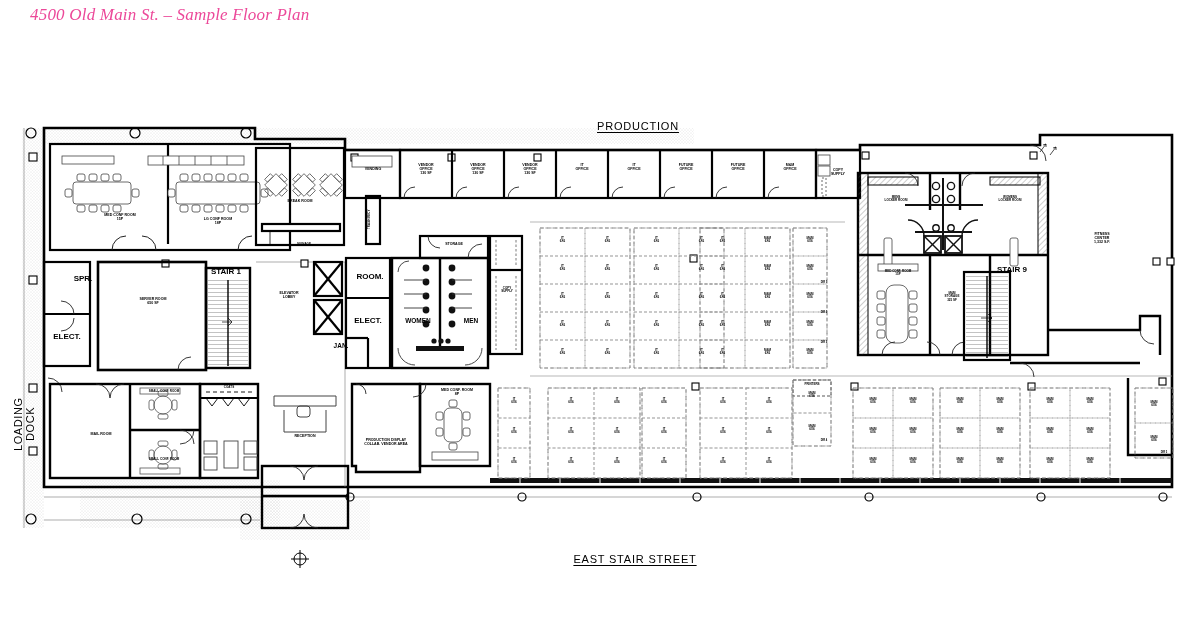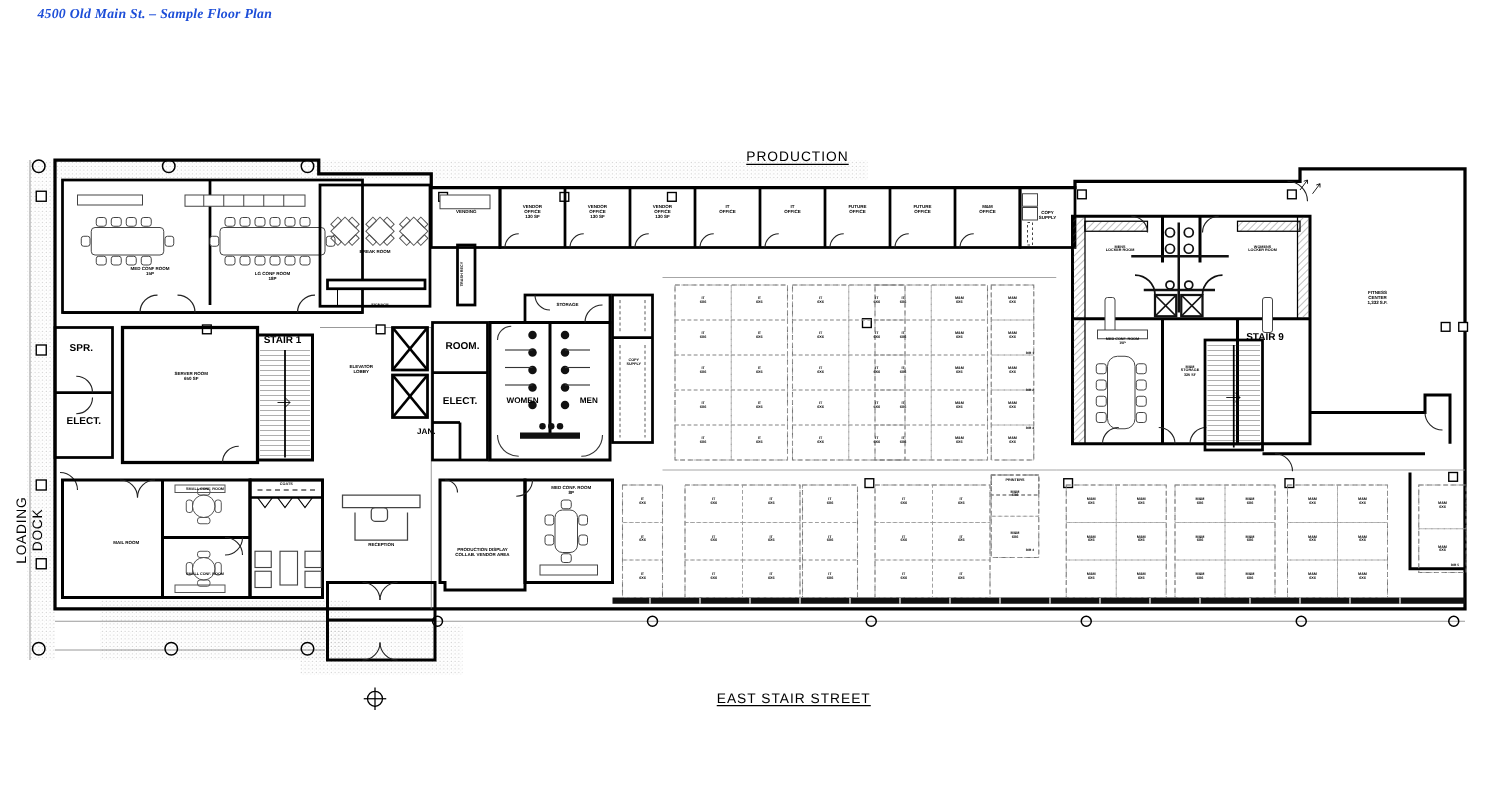--- a/index.html
+++ b/index.html
@@ -3,22 +3,22 @@
 <meta charset="utf-8">
 <style>
   html,body{margin:0;padding:0;background:#ffffff;}
   body{width:1198px;height:643px;position:relative;overflow:hidden;
        font-family:"Liberation Sans",sans-serif;color:#000;}
 
   
   #title{
     position:absolute;left:30px;top:5px;
     font-family:"Liberation Serif",serif;
-    font-weight:bold;font-style:italic;font-size:11px;
-    color:#1d4ed8;letter-spacing:.2px;white-space:nowrap;
+    font-weight:normal;font-style:italic;font-size:17px;
+    color:#ec4899;letter-spacing:.2px;white-space:nowrap;
   }
 
   
   #plan{position:absolute;left:0;top:0;width:1198px;height:643px;}
   #plan svg{display:block;}
 
   
   .lbl{
     position:absolute;font-family:"Liberation Sans",sans-serif;
     text-align:center;line-height:1.12;color:#000;
@@ -641,21 +641,21 @@
 
 <div id="labels">
     <div class="lbl t3" style="left: 82px; top: 213px; width: 76px;">MED CONF ROOM
 15P</div>
     <div class="lbl t3" style="left: 180px; top: 217px; width: 76px;">LG CONF ROOM
 18P</div>
     <div class="lbl t3" style="left: 268px; top: 199px; width: 64px;">BREAK ROOM</div>
     <div class="lbl t25" style="left: 284px; top: 243px; width: 40px;">SIGNAGE</div>
     <div class="lbl t3" style="left: 352px; top: 167px; width: 42px;">VENDING</div>
     <div class="lbl t25 vert" style="left: 368px; top: 200px; width: 10px; height: 38px;">TRASH RECY</div>
-    <div class="lbl t6" style="left: 46px; top: 275px; width: 38px;">SPR.</div>
+    <div class="lbl t6" style="left: 64px; top: 275px; width: 38px;">SPR.</div>
     <div class="lbl t6" style="left: 44px; top: 333px; width: 46px;">ELECT.</div>
     <div class="lbl t3" style="left: 122px; top: 297px; width: 62px;">SERVER ROOM
 650 SF</div>
     <div class="lbl t6" style="left: 203px; top: 268px; width: 46px;">STAIR 1</div>
     <div class="lbl t3" style="left: 262px; top: 291px; width: 54px;">ELEVATOR
 LOBBY</div>
     <div class="lbl t6" style="left: 350px; top: 273px; width: 40px;">ROOM.</div>
     <div class="lbl t6" style="left: 346px; top: 317px; width: 44px;">ELECT.</div>
     <div class="lbl t5" style="left: 326px; top: 342px; width: 30px;">JAN.</div>
     <div class="lbl t5" style="left: 396px; top: 317px; width: 44px;">WOMEN</div>

